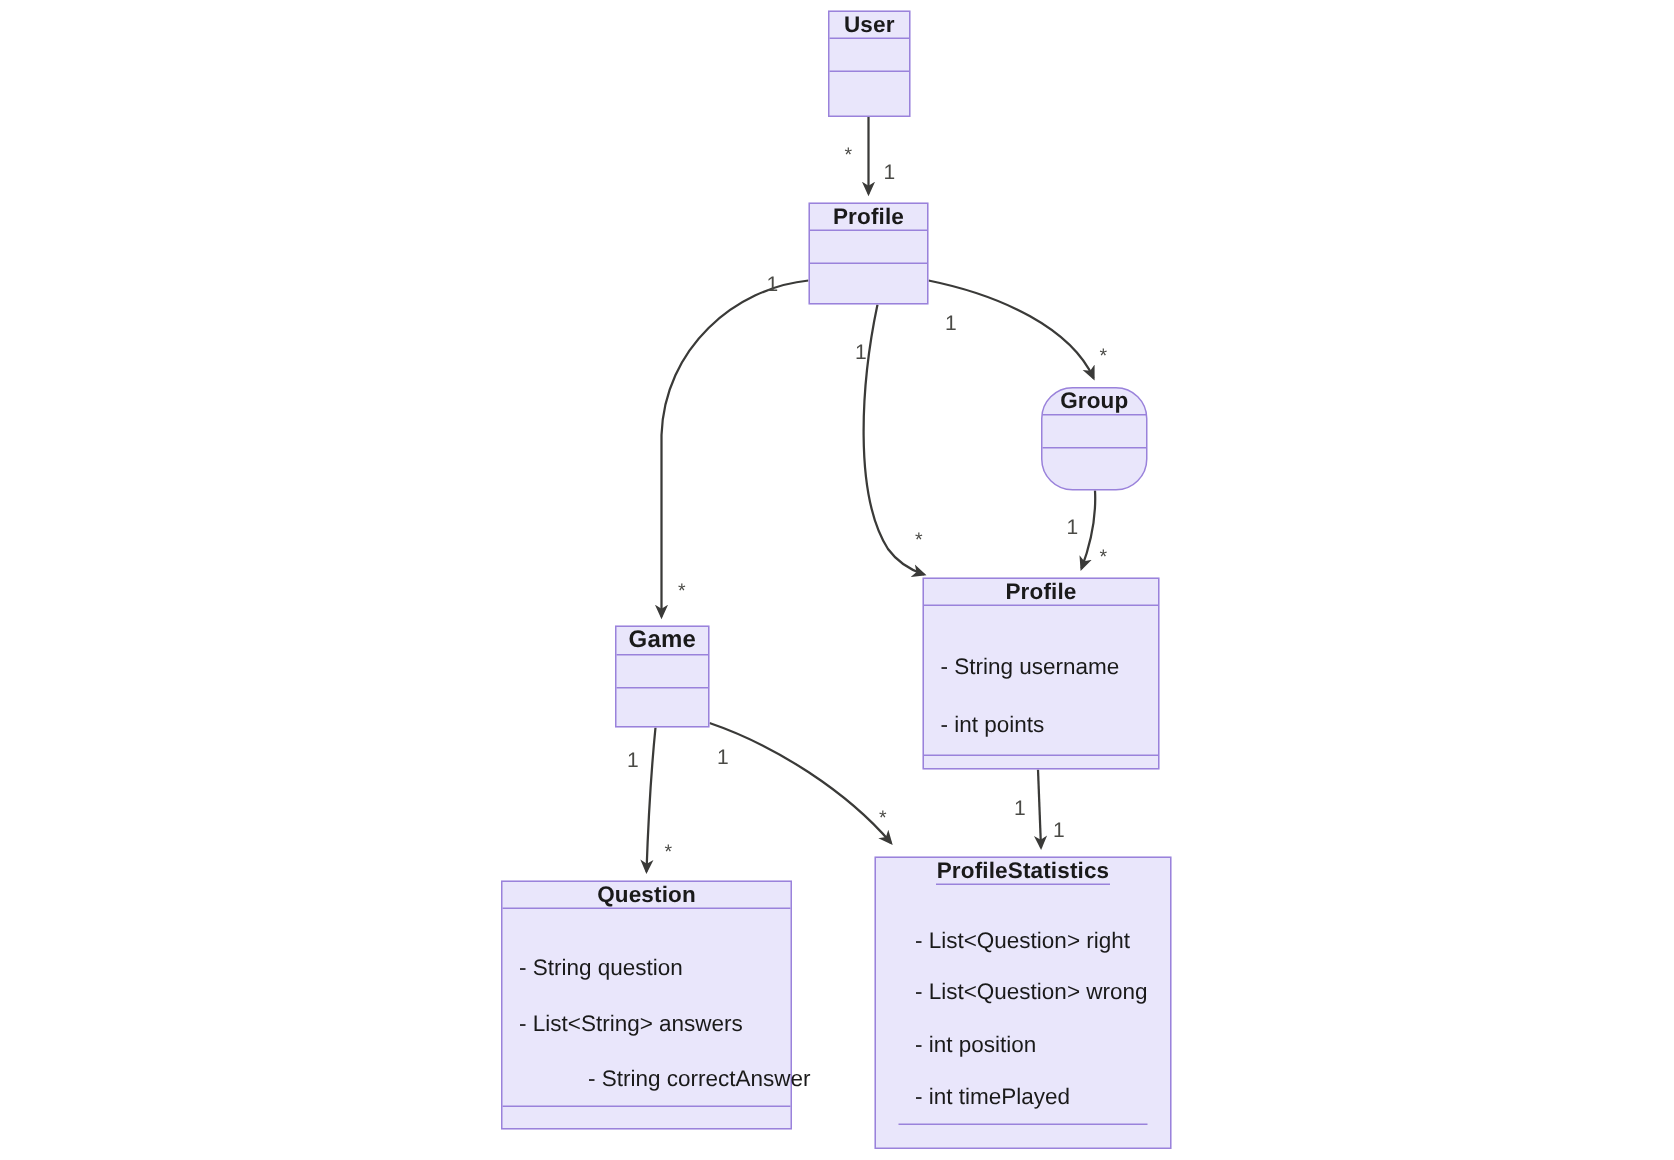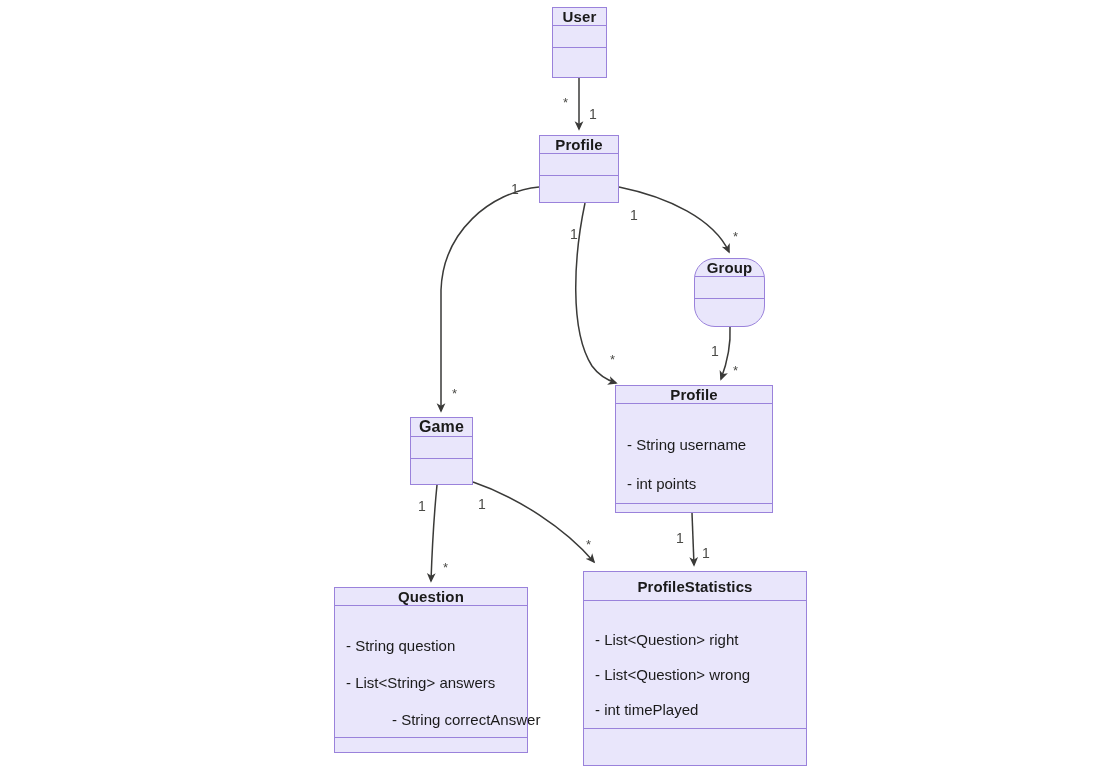--- a/index.html
+++ b/index.html
@@ -128,25 +128,26 @@
       </div>
       <div class="uml-class" style="left: 334px; top: 587px; width: 194px; height: 166px; border-color: rgb(154, 130, 219); background: rgb(233, 230, 251);">
         <div class="uml-header" style="height: 38px; border-bottom-color: rgb(154, 130, 219); font-size: 15px;">Question</div>
         <div class="uml-attrs" style="height: 111px; border-bottom-color: rgb(154, 130, 219);">
           <div class="uml-attr" style="font-size: 15px; line-height: 37px;">- String question</div>
           <div class="uml-attr" style="font-size: 15px; line-height: 37px;">- List&lt;String&gt; answers</div>
           <div class="uml-attr" style="font-size: 15px; line-height: 37px; margin-left: 46px;">- String correctAnswer</div>
         </div>
         <div class="uml-methods" style="height: 14px;"></div>
       </div>
-      <div class="uml-class" style="left: 583px; top: 571px; width: 224px; height: 195px; border-color: rgb(154, 130, 219); background: rgb(233, 230, 251);">
+      <div class="uml-class" style="left: 583px; top: 571px; width: 198px; height: 195px; border-color: rgb(154, 130, 219); background: rgb(233, 230, 251); align-items: center;">
         <div class="uml-header" style="height: 38px; border-bottom-color: rgb(154, 130, 219); font-size: 15px;">ProfileStatistics</div>
         <div class="uml-attrs" style="height: 139px; border-bottom-color: rgb(154, 130, 219);">
           <div class="uml-attr" style="font-size: 15px; line-height: 34.75px;">- List&lt;Question&gt; right</div>
           <div class="uml-attr" style="font-size: 15px; line-height: 34.75px;">- List&lt;Question&gt; wrong</div>
+          <div class="uml-attr" style="font-size: 15px; line-height: 34.75px;">- int position</div>
           <div class="uml-attr" style="font-size: 15px; line-height: 34.75px;">- int timePlayed</div>
         </div>
         <div class="uml-methods" style="height: 15px;"></div>
       </div>
     </div>
   <div id="label-layer">
       <span class="mult-label mult-star" style="left: 563px; top: 96px; color: rgb(74, 74, 70);">*</span>
       <span class="mult-label mult-one" style="left: 589px; top: 107px; color: rgb(74, 74, 70);">1</span>
       <span class="mult-label mult-one" style="left: 511px; top: 182px; color: rgb(74, 74, 70);">1</span>
       <span class="mult-label mult-star" style="left: 452px; top: 387px; color: rgb(74, 74, 70);">*</span>

